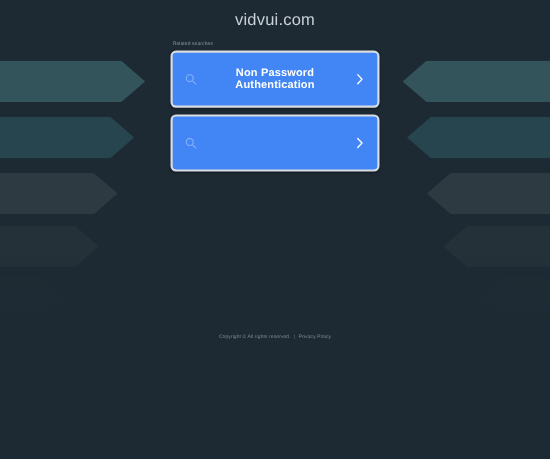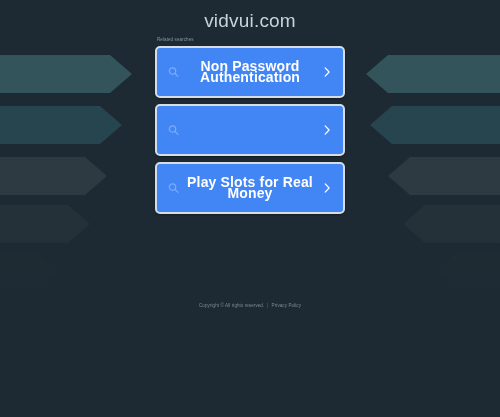--- a/index.html
+++ b/index.html
@@ -69,21 +69,21 @@
     height: 100%;
   }
 
   .site-title {
     position: absolute;
     top: 10px;
     left: 0;
     right: 0;
     text-align: center;
     color: #c9d2d8;
-    font-size: 19px;
+    font-size: 15px;
     letter-spacing: .2px;
     font-weight: 400;
   }
 
   .results-area {
     position: absolute;
     top: 36px;
     left: 155px;
     width: 190px;
   }
@@ -123,21 +123,21 @@
   .ad-search-icon svg { display: block; }
 
   .ad-label {
     position: absolute;
     left: 26px;
     right: 26px;
     top: 50%;
     transform: translateY(-50%);
     text-align: center;
     color: #ffffff;
-    font-size: 14px;
+    font-size: 10px;
     font-weight: bold;
     line-height: 11px;
     letter-spacing: .15px;
   }
 
   .ad-chevron {
     position: absolute;
     right: 12px;
     top: 50%;
     transform: translateY(-50%);
@@ -216,34 +216,20 @@
             <line x1="10.2" y1="10.2" x2="14.4" y2="14.4" stroke="#ffffff" stroke-width="1.8" stroke-linecap="round"></line>
           </svg>
         </span>
         <span class="ad-chevron">
           <svg viewBox="0 0 8 12" width="8" height="11">
             <polyline points="2,1.5 6.3,6 2,10.5" fill="none" stroke="#ffffff" stroke-width="1.3" stroke-linecap="round" stroke-linejoin="round"></polyline>
           </svg>
         </span>
       </a>
 
-      <a class="ad-button" href="#">
-        <span class="ad-search-icon">
-          <svg viewBox="0 0 16 16" width="11" height="11">
-            <circle cx="6.6" cy="6.6" r="4.6" fill="none" stroke="#ffffff" stroke-width="1.8"></circle>
-            <line x1="10.2" y1="10.2" x2="14.4" y2="14.4" stroke="#ffffff" stroke-width="1.8" stroke-linecap="round"></line>
-          </svg>
-        </span>
-        <span class="ad-label">Play Slots for Real Money</span>
-        <span class="ad-chevron">
-          <svg viewBox="0 0 8 12" width="8" height="11">
-            <polyline points="2,1.5 6.3,6 2,10.5" fill="none" stroke="#ffffff" stroke-width="1.3" stroke-linecap="round" stroke-linejoin="round"></polyline>
-          </svg>
-        </span>
-      </a>
 
     </div>
 
     <div class="footer">
       <span>Copyright © All rights reserved.</span><span class="sep">|</span><a href="#">Privacy Policy</a>
     </div>
 
   </div>
 </div>
 

